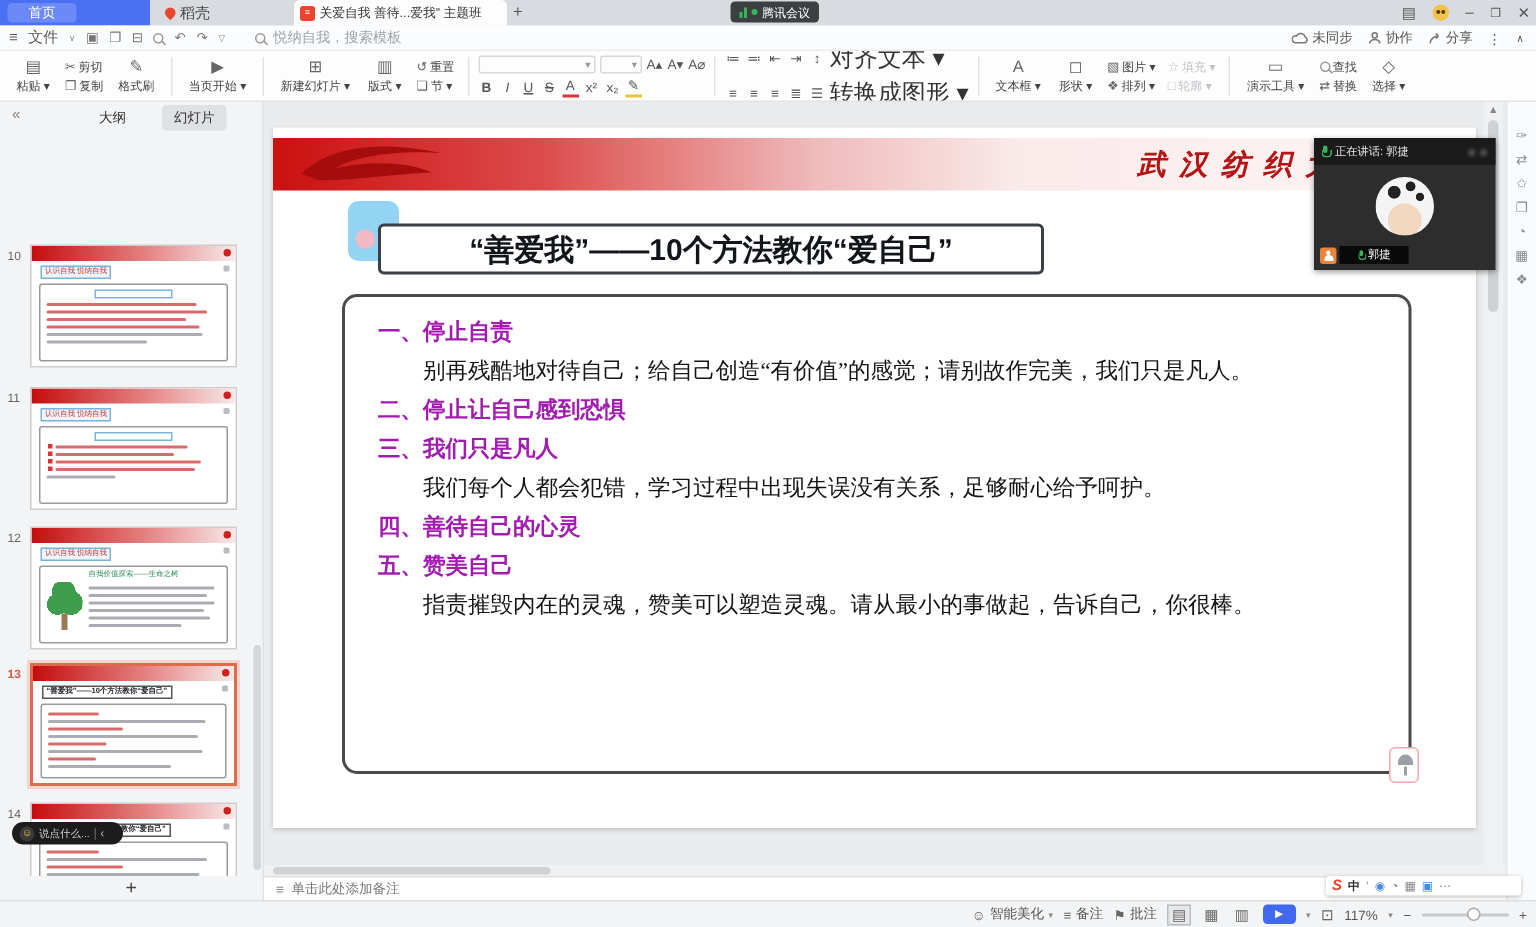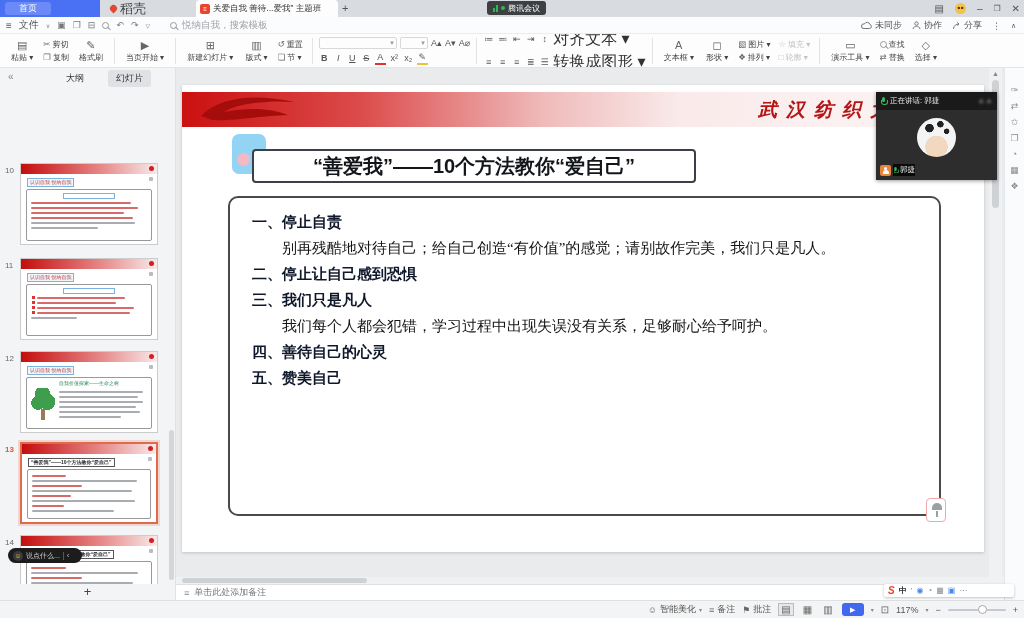--- a/index.html
+++ b/index.html
@@ -5,21 +5,21 @@
   *{box-sizing:border-box;margin:0;padding:0;}
   html,body{background:#444;}
   .app{position:relative;width:1024px;height:618px;overflow:hidden;background:#e9ebed;
        font-family:"Liberation Sans",sans-serif;color:#333;}
 
   
   .titlebar{position:absolute;left:0;top:0;width:1024px;height:17px;background:#d8dbdf;}
   .home-tab{position:absolute;left:0;top:0;width:100px;height:17px;background:#4a70f4;}
   .home-pill{position:absolute;left:5px;top:2px;width:46px;height:13px;background:#6b8af7;border-radius:3px;
              color:#fff;font-size:9px;text-align:center;line-height:13px;}
-  .docer-tab{position:absolute;left:110px;top:0;height:17px;display:flex;align-items:center;gap:3px;font-size:13px;color:#444;}
+  .docer-tab{position:absolute;left:110px;top:0;height:17px;display:flex;align-items:center;gap:3px;font-size:10px;color:#444;}
   .flame{width:7px;height:7px;background:#e8452e;border-radius:50% 50% 50% 0;transform:rotate(-45deg);}
   .doc-tab{position:absolute;left:196px;top:0;width:142px;height:17px;background:#fdfdfe;border-radius:4px 4px 0 0;
            display:flex;align-items:center;gap:3px;padding:0 4px;font-size:8.5px;color:#333;white-space:nowrap;overflow:hidden;}
   .ppticon{width:10px;height:10px;background:#e8452e;border-radius:2px;color:#fff;font-size:6px;line-height:10px;text-align:center;flex:none;}
   .newtab{position:absolute;left:342px;top:2px;font-size:11px;color:#555;}
   .meeting-badge{position:absolute;left:487px;top:1px;height:14px;background:#3c4043;border-radius:3px;color:#fff;
                  font-size:8px;display:flex;align-items:center;gap:3px;padding:0 6px;}
   .eq{display:flex;align-items:flex-end;gap:1px;height:8px;}
   .eq i{display:block;width:2px;background:#35b558;}
   .gdot{width:4px;height:4px;border-radius:50%;background:#35b558;}
@@ -109,21 +109,21 @@
           background:linear-gradient(90deg,#cb1010,#dc4a4a 22%,#efbaba 45%,#faeaea 62%,#fdf6f6 100%);}
   .swirl{position:absolute;left:14px;top:2px;}
   .univ{position:absolute;right:58px;top:5px;font-family:"Liberation Serif",serif;font-style:italic;font-weight:bold;
         color:#b51414;font-size:19px;letter-spacing:9px;white-space:nowrap;}
   .badge{position:absolute;left:50px;top:49px;width:34px;height:40px;background:#93d4f4;border-radius:7px;z-index:1;}
   .badge::after{content:"";position:absolute;left:5px;top:19px;width:13px;height:13px;background:#f3b9c4;border-radius:50%;}
   .stitle{position:absolute;left:70px;top:64px;width:444px;height:34px;border:2px solid #3b3f46;border-radius:4px;background:#fff;
           display:flex;align-items:center;justify-content:center;font-size:20px;font-weight:bold;color:#12151a;z-index:2;white-space:nowrap;}
   .sbody{position:absolute;left:46px;top:111px;width:713px;height:320px;border:2px solid #4a4a4a;border-radius:10px;background:#fff;
          padding:11px 18px 0 22px;overflow:hidden;}
-  .shead{color:#0f172a;font-weight:bold;font-size:15px;line-height:26px;font-family:"Liberation Serif",serif;}
+  .shead{color:#a21caf;font-weight:bold;font-size:15px;line-height:26px;font-family:"Liberation Serif",serif;}
   .sp{color:#141414;font-size:15px;line-height:26px;text-indent:2em;font-family:"Liberation Serif",serif;}
   .lamp{position:absolute;left:744px;top:413px;width:20px;height:24px;border:1px solid #f0a8a8;border-radius:4px;background:#fff;}
   .lamp::before{content:"";position:absolute;left:5px;top:4px;width:10px;height:7px;background:#9aa0a6;border-radius:6px 6px 0 0;}
   .lamp::after{content:"";position:absolute;left:9px;top:12px;width:2px;height:6px;background:#9aa0a6;box-shadow:-3px 6px 0 -1px #9aa0a6,3px 6px 0 -1px #9aa0a6;}
 
   .hscroll{position:absolute;left:0;bottom:16px;width:828px;height:7px;background:#f0f1f2;}
   .hthumb{position:absolute;left:6px;top:1px;width:185px;height:5px;background:#cfd2d5;border-radius:3px;}
   .vscroll{position:absolute;right:2px;top:0;width:13px;height:510px;background:#f0f1f2;}
   .vsarrow{position:absolute;top:2px;left:3px;font-size:7px;color:#888;}
   .vthumb{position:absolute;left:3px;top:12px;width:7px;height:128px;background:#cfd2d5;border-radius:4px;}
@@ -163,21 +163,21 @@
       background:radial-gradient(circle at 32% 26%,#222 0 4px,transparent 4.5px),
                  radial-gradient(circle at 60% 16%,#222 0 3px,transparent 3.5px),
                  radial-gradient(circle at 76% 34%,#222 0 2.5px,transparent 3px),
                  radial-gradient(circle at 50% 74%,#f3d8c0 0 11px,transparent 11.5px),
                  radial-gradient(circle at 43% 72%,#333 0 1.2px,transparent 1.8px),
                  radial-gradient(circle at 57% 72%,#333 0 1.2px,transparent 1.8px),#f4f4f4;}
   .m-name{position:absolute;left:4px;bottom:4px;display:flex;align-items:center;gap:2px;}
   .hostbadge{width:11px;height:11px;background:#e8843c;border-radius:2px;position:relative;}
   .hostbadge::before{content:"";position:absolute;left:4px;top:2px;width:3px;height:3px;background:#fff;border-radius:50%;}
   .hostbadge::after{content:"";position:absolute;left:2.5px;top:5.5px;width:6px;height:3.5px;background:#fff;border-radius:3px 3px 0 0;}
-  .namepill{display:flex;align-items:center;gap:2px;background:rgba(0,0,0,.78);padding:1px 0;color:#fff;font-size:7.5px;}
+  .namepill{display:flex;align-items:center;gap:2px;background:rgba(0,0,0,.78);padding:1px 12px;color:#fff;font-size:7.5px;}
 
   .chatpill{position:absolute;left:8px;top:548px;width:74px;height:15px;background:#1c1c1c;border-radius:8px;z-index:50;
             display:flex;align-items:center;gap:3px;padding:0 5px;}
   .chatface{width:10px;height:10px;border-radius:50%;background:#3a3a3a;color:#f0c040;font-size:7px;line-height:10px;text-align:center;flex:none;}
   .chattext{color:#cfcfcf;font-size:7px;white-space:nowrap;}
   .chatdiv{width:1px;height:8px;background:#555;}
   .chatcollapse{color:#bbb;font-size:8px;}
 
   .sogou{position:absolute;left:884px;top:584px;width:130px;height:13px;background:#fff;border-radius:2px;z-index:60;
          box-shadow:0 1px 3px rgba(0,0,0,.25);display:flex;align-items:center;gap:4px;padding:0 4px;font-size:8px;color:#888;}
@@ -521,20 +521,21 @@
         <span>“善爱我”——10个方法教你“爱自己”</span>
       </div>
       <div class="sbody" id="sections">
           <div class="shead">一、停止自责</div>
           <p class="sp">别再残酷地对待自己；给自己创造“有价值”的感觉；请别故作完美，我们只是凡人。</p>
           <div class="shead">二、停止让自己感到恐惧</div>
           <div class="shead">三、我们只是凡人</div>
           <p class="sp">我们每个人都会犯错，学习过程中出现失误没有关系，足够耐心给予呵护。</p>
           <div class="shead">四、善待自己的心灵</div>
           <div class="shead">五、赞美自己</div>
+          <p class="sp">指责摧毁内在的灵魂，赞美可以塑造灵魂。请从最小的事做起，告诉自己，你很棒。</p>
         </div>
       <div class="lamp"></div>
     </div>
     <div class="vscroll">
       <span class="vsarrow">▲</span>
       <span class="vthumb"></span>
     </div>
     <div class="hscroll">
       <span class="hthumb"></span>
     </div>

